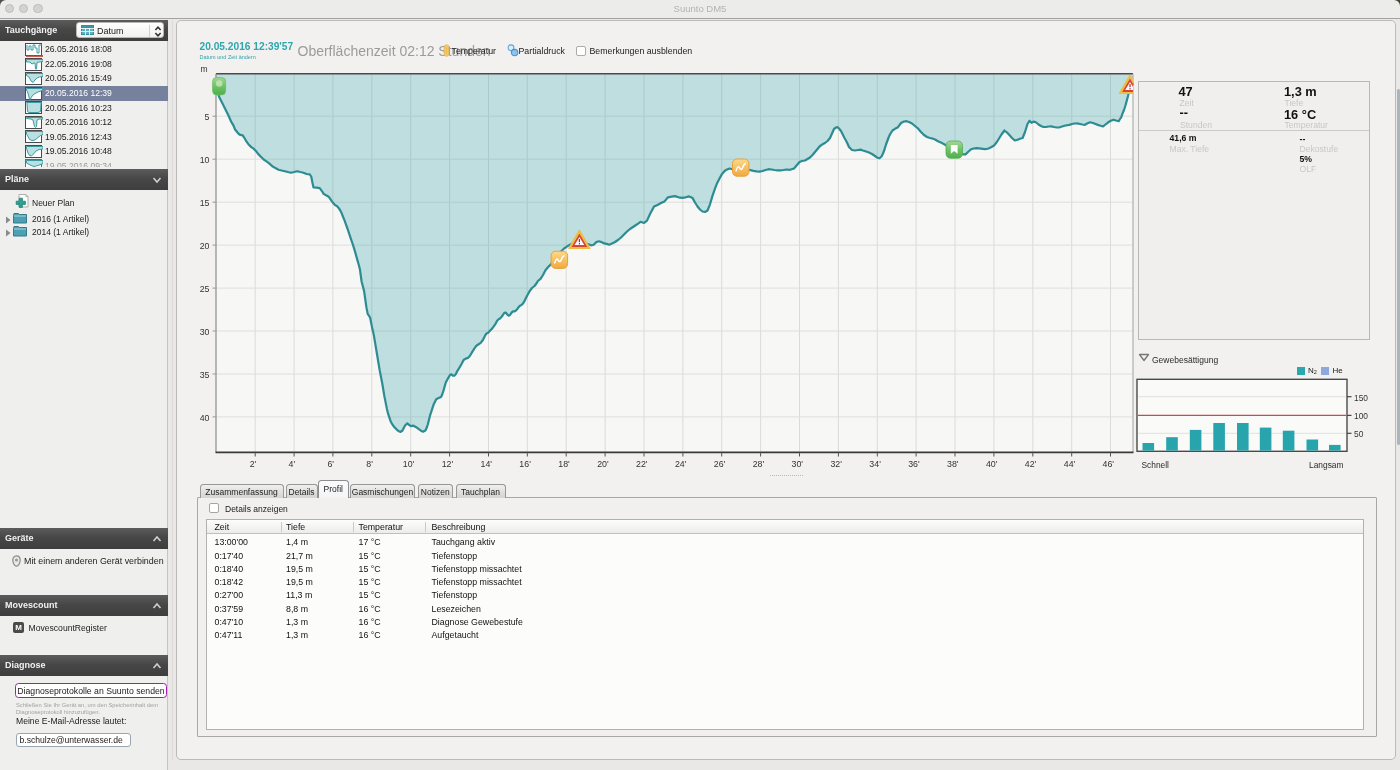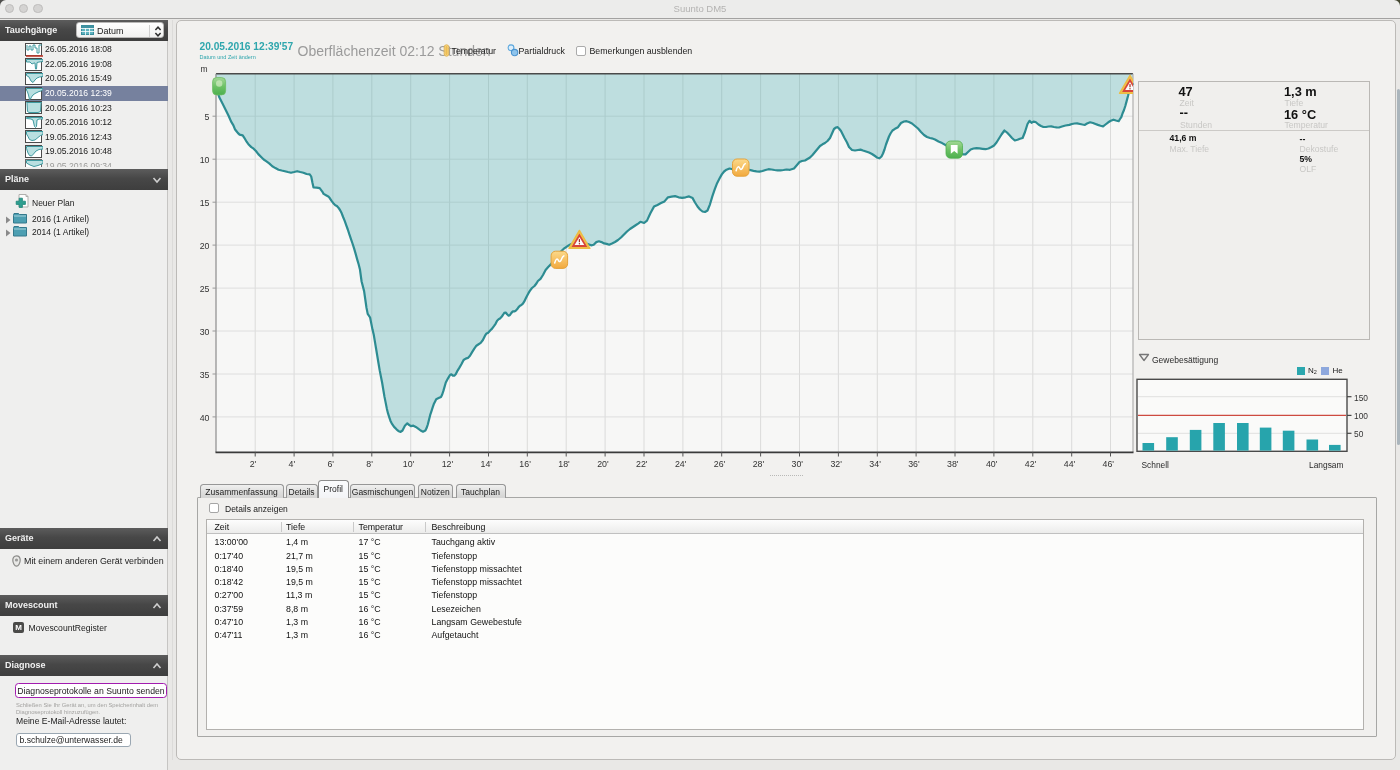--- a/index.html
+++ b/index.html
@@ -471,21 +471,21 @@
 <div class="trow" style="top:81.7px;">
       <span class="c1">0:37'59</span>
       <span class="c2">8,8 m</span>
       <span class="c3">16 °C</span>
       <span class="c4">Lesezeichen</span>
     </div>
 <div class="trow" style="top:95.0px;">
       <span class="c1">0:47'10</span>
       <span class="c2">1,3 m</span>
       <span class="c3">16 °C</span>
-      <span class="c4">Langsam Gewebestufe</span>
+      <span class="c4">Diagnose Gewebestufe</span>
     </div>
 <div class="trow" style="top:108.3px;padding-left:44px;">
       <span class="c1">0:47'11</span>
       <span class="c2">1,3 m</span>
       <span class="c3">16 °C</span>
       <span class="c4">Aufgetaucht</span>
     </div>
 </div>
 <div id="scrollthumb"></div>
 <svg class="abs" style="left:0;top:0" width="6" height="6" viewBox="0 0 6 6">

